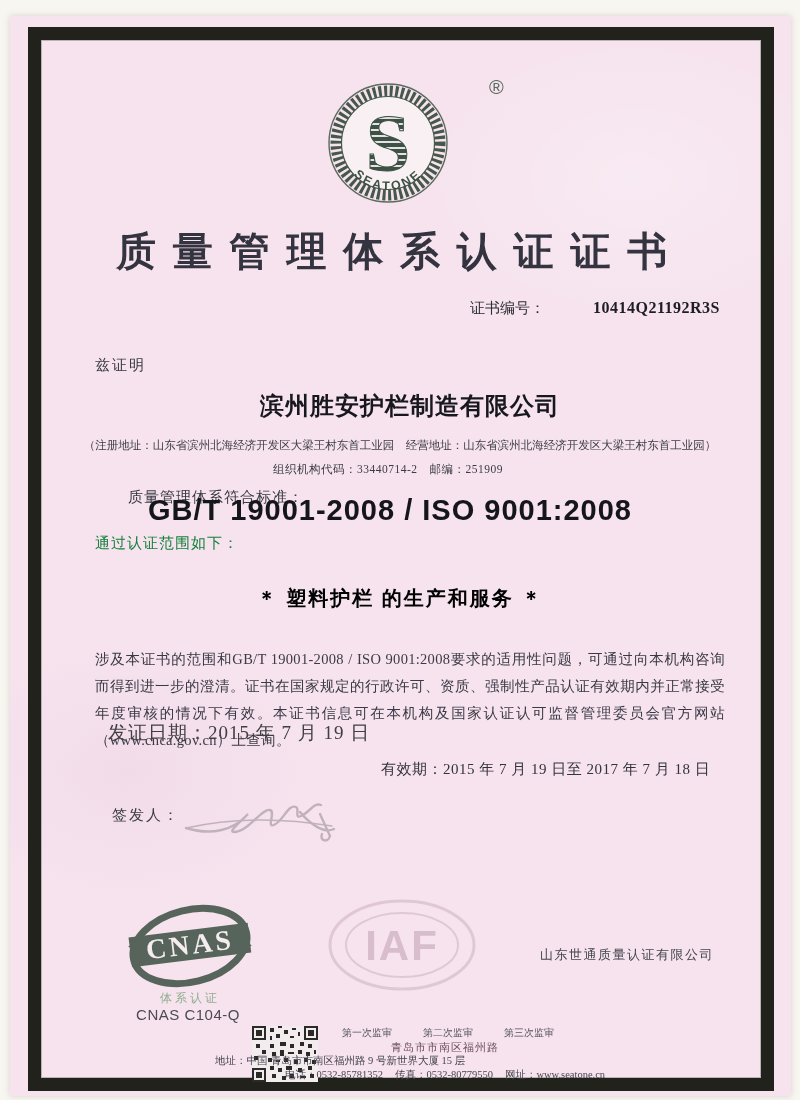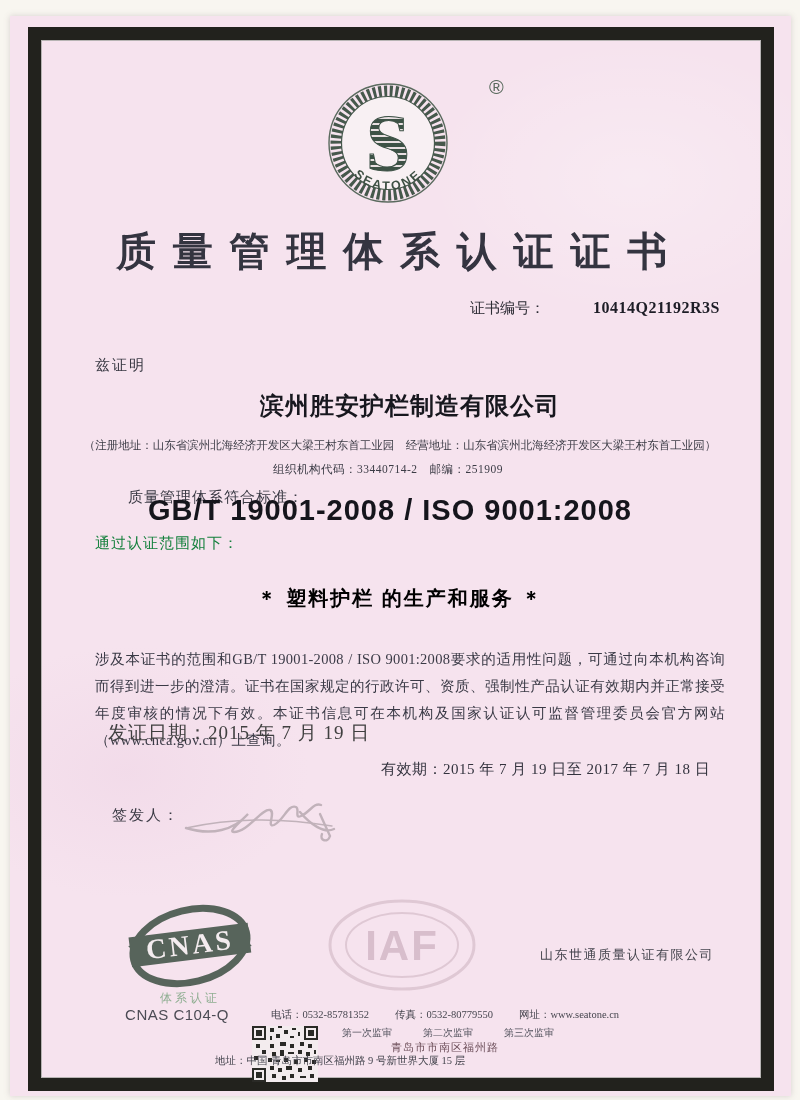--- a/index.html
+++ b/index.html
@@ -64,31 +64,31 @@
     font-size:14.5px;line-height:27px;color:#3a3a46;
     text-align:justify;letter-spacing:.3px;
   }
   .issue-date{left:108px;top:720px;font-size:19px;color:#404040;letter-spacing:1px;}
   .valid-date{left:381px;top:760px;font-size:15px;color:#33333e;letter-spacing:.5px;font-family:Liberation Serif, serif;}
   .signer{left:112px;top:806px;font-size:15px;color:#3a3a44;letter-spacing:2px;}
   .signature{left:182px;top:786px;width:160px;height:58px;}
 
   .cnas-logo{left:124px;top:900px;width:132px;height:92px;}
   .cnas-sub1{left:124px;top:990px;width:132px;text-align:center;font-size:12px;color:#8fae92;letter-spacing:3px;}
-  .cnas-sub2{left:111px;top:1006px;width:132px;text-align:center;
+  .cnas-sub2{left:122px;top:1006px;width:132px;text-align:center;
     font-family:"Liberation Sans",sans-serif;font-size:15px;color:#4b4b54;letter-spacing:.5px;}
   .iaf-logo{left:326px;top:898px;width:152px;height:94px;opacity:.9;}
   .issuer{left:540px;top:938px;font-size:13px;color:#45454e;letter-spacing:1.5px;margin-top:8px;}
 
   .qr{left:251px;top:1026px;width:68px;height:56px;}
   .audits{left:342px;top:1026px;width:212px;display:flex;justify-content:space-between;
     font-size:10px;color:#54545f;}
   .notice{left:285px;top:1040px;width:320px;text-align:center;font-size:11px;color:#6d4f5a;letter-spacing:1px;}
   .baddr{left:215px;top:1054px;width:460px;text-align:left;font-size:10.5px;color:#45454e;}
-  .contact{left:175px;top:1008px;width:540px;display:flex;justify-content:center;gap:26px;
+  .contact{left:175px;top:1068px;width:540px;display:flex;justify-content:center;gap:12px;
     font-size:10.5px;color:#45454e;}
 </style>
 </head>
 <body>
 
 <div class="page"></div>
 <div class="frame"></div>
 
 <svg class="abs logo-wrap" viewBox="-65 -65 130 130">
   <defs>

